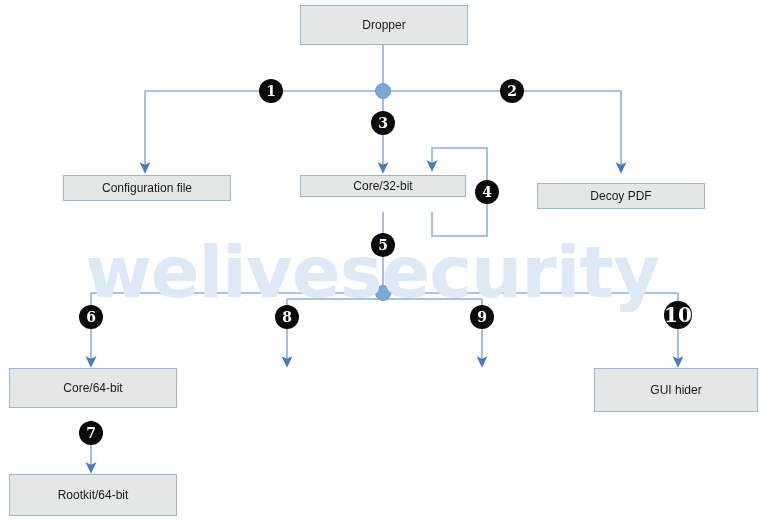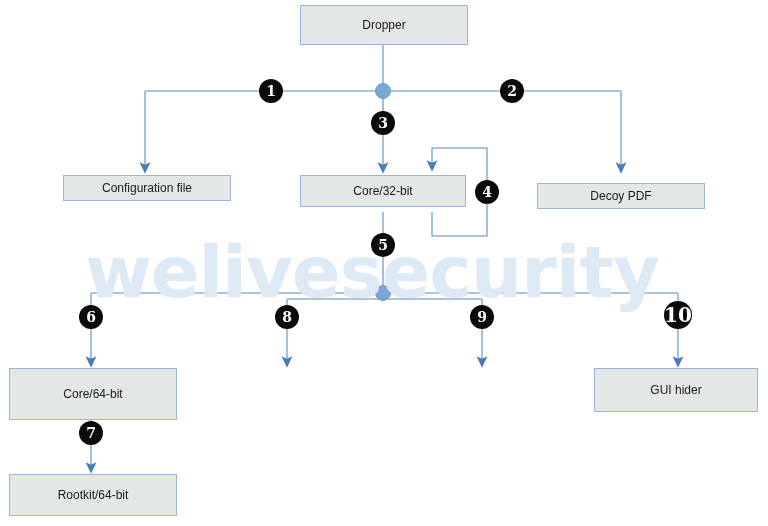--- a/index.html
+++ b/index.html
@@ -134,29 +134,29 @@
   </svg>
 
   <div class="node" style="left:300px; top:5px; width:168px; height:40px;">
     <span class="node-label">Dropper</span>
   </div>
 
   <div class="node" style="left:63px; top:175px; width:168px; height:26px;">
     <span class="node-label">Configuration file</span>
   </div>
 
-  <div class="node" style="left:300px; top:175px; width:166px; height:32px;">
+  <div class="node" style="left:300px; top:175px; width:166px; height:22px;">
     <span class="node-label">Core/32-bit</span>
   </div>
 
   <div class="node" style="left:537px; top:175px; width:168px; height:26px;margin-top:8px;">
     <span class="node-label">Decoy PDF</span>
   </div>
 
-  <div class="node" style="left:9px; top:368px; width:168px; height:52px;">
+  <div class="node" style="left:9px; top:368px; width:168px; height:40px;">
     <span class="node-label">Core/64-bit</span>
   </div>
 
 
 
   <div class="node" style="left:594px; top:368px; width:164px; height:44px;">
     <span class="node-label">GUI hider</span>
   </div>
 
   <div class="node" style="left:9px; top:474px; width:168px; height:42px;">

